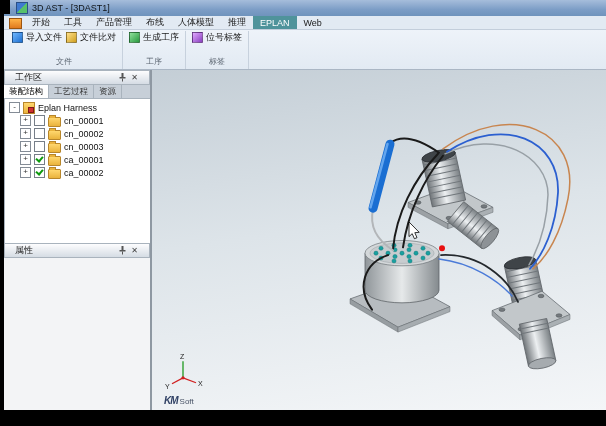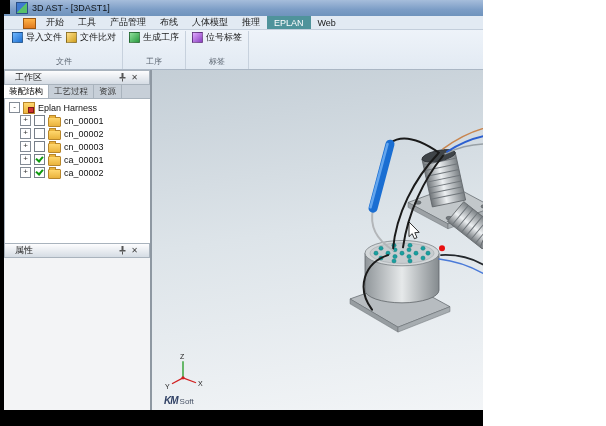--- a/index.html
+++ b/index.html
@@ -1,27 +1,27 @@
 <!DOCTYPE html>
 <html><head>
 <meta charset="utf-8">
 <style>
   html,body{margin:0;padding:0;}
   body{width:606px;height:426px;font-family:"Liberation Sans",sans-serif;-webkit-font-smoothing:antialiased;}
-  .screen{position:relative;width:483px;height:426px;background:#000;overflow:hidden;}
+  .screen{position:relative;width:606px;height:426px;background:#000;overflow:hidden;}
   .app{position:absolute;left:4px;top:0;width:602px;height:418px;display:flex;flex-direction:column;background:#e9eff6;}
   .corner-notch{position:absolute;left:0;top:0;width:10px;height:14px;background:#000;z-index:5;}
 
   
   .titlebar{height:16px;background:linear-gradient(#a6bddb,#7c9dc6 60%,#6f93bc);display:flex;align-items:center;gap:4px;padding-left:12px;flex:none;}
   .app-icon{width:10px;height:10px;background:linear-gradient(135deg,#3f7ad0 0 50%,#57c06a 50% 100%);border:1px solid #2a4f86;flex:none;}
   .title-text{font-size:9px;color:#101418;white-space:nowrap;}
 
   
-  .menubar{height:13px;background:#e2eaf3;border-bottom:1px solid #c3cedb;display:flex;align-items:stretch;padding-left:19px;flex:none;}
+  .menubar{height:13px;background:#e2eaf3;border-bottom:1px solid #c3cedb;display:flex;align-items:stretch;padding-left:5px;flex:none;}
   .menu-appicon{width:11px;height:9px;margin:2px 3px 0 0;background:linear-gradient(#ffb347,#e07a1f);border:1px solid #9c5510;flex:none;}
   .rtab{padding:0 7px;display:flex;align-items:center;font-size:9px;color:#1a1a1a;cursor:default;}
   .rtab.active{background:#4f939b;color:#fff;}
 
   
   .ribbon{height:38px;background:linear-gradient(#eef3f9,#e2eaf3);border-bottom:1px solid #aab6c4;display:flex;padding:1px 0 0 2px;flex:none;}
   .rgroup{display:flex;flex-direction:column;border-right:1px solid #c7d1dd;padding:0 4px;}
   .rbuttons{height:26px;display:flex;flex-direction:row;justify-content:flex-start;}
   .rbtn{display:flex;align-items:center;gap:3px;height:13px;padding:0 2px;font-size:9px;color:#1a1a1a;background:none;border:0;cursor:default;font-family:inherit;}
   .ricon{width:9px;height:9px;flex:none;border:1px solid rgba(0,0,0,.35);}

